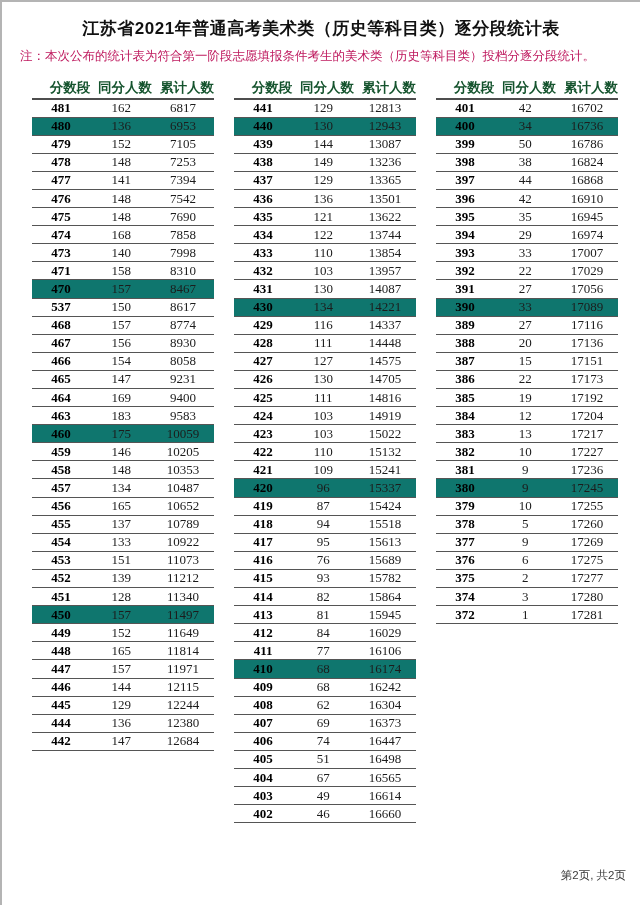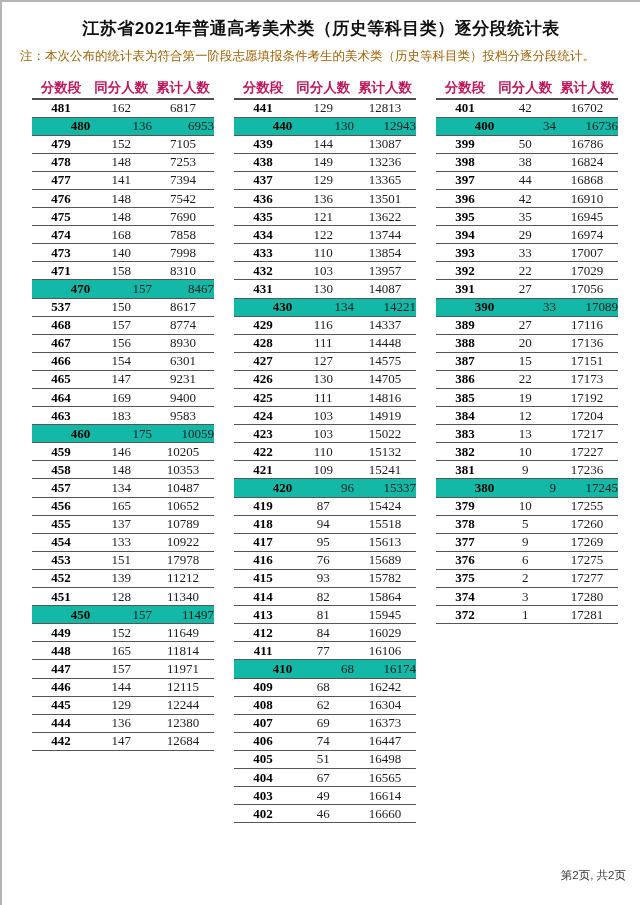--- a/index.html
+++ b/index.html
@@ -21,60 +21,59 @@
     margin-top: 15px;
     text-align: center;
     font-size: 17px;
     font-weight: bold;
     color: #111111;
     letter-spacing: 0.5px;
   }
   .doc-note {
     margin: 8px 16px 13px 18px;
     font-size: 12.5px;
-    color: #a16207;
+    color: #be185d;
   }
   .tables-wrap {
     display: flex;
     justify-content: flex-start;
     align-items: flex-start;
     margin: 10px 0 0 30px;
     gap: 20px;
   }
   table.score-table {
     border-collapse: collapse;
     width: 182px;
     table-layout: fixed;
   }
   table.score-table th {
     font-size: 13.5px;
     font-weight: bold;
-    color: #be185d;
+    color: #14532d;
     height: 21px;
-    text-align: center;
+    text-align: right;
     border-bottom: 2px solid #4d4d4d;
     white-space: nowrap;
     padding: 0;
   }
   table.score-table td {
     font-family: "Liberation Serif", serif;
     font-size: 13px;
     color: #1c1c1c;
     height: 18.1px;
     text-align: center;
     border-bottom: 1.5px solid #555555;
     padding: 0;
   }
   table.score-table td.score {
     font-weight: bold;
     color: #000000;
   }
   table.score-table tr.shaded td {
-    background: #14b8a6;
-    text-align: right;
+    background: #0f766e;
   }
   .page-footer {
     position: absolute;
     right: 14px;
     bottom: 22px;
     font-size: 11.5px;
     color: #3a3a3a;
   }
 </style>
 </head>
@@ -163,21 +162,21 @@
             <td>8774</td>
           </tr>
           <tr>
             <td class="score">467</td>
             <td>156</td>
             <td>8930</td>
           </tr>
           <tr>
             <td class="score">466</td>
             <td>154</td>
-            <td>6301</td>
+            <td>8058</td>
           </tr>
           <tr>
             <td class="score">465</td>
             <td>147</td>
             <td>9231</td>
           </tr>
           <tr>
             <td class="score">464</td>
             <td>169</td>
             <td>9400</td>
@@ -218,21 +217,21 @@
             <td>10789</td>
           </tr>
           <tr>
             <td class="score">454</td>
             <td>133</td>
             <td>10922</td>
           </tr>
           <tr>
             <td class="score">453</td>
             <td>151</td>
-            <td>17978</td>
+            <td>11073</td>
           </tr>
           <tr>
             <td class="score">452</td>
             <td>139</td>
             <td>11212</td>
           </tr>
           <tr>
             <td class="score">451</td>
             <td>128</td>
             <td>11340</td>

